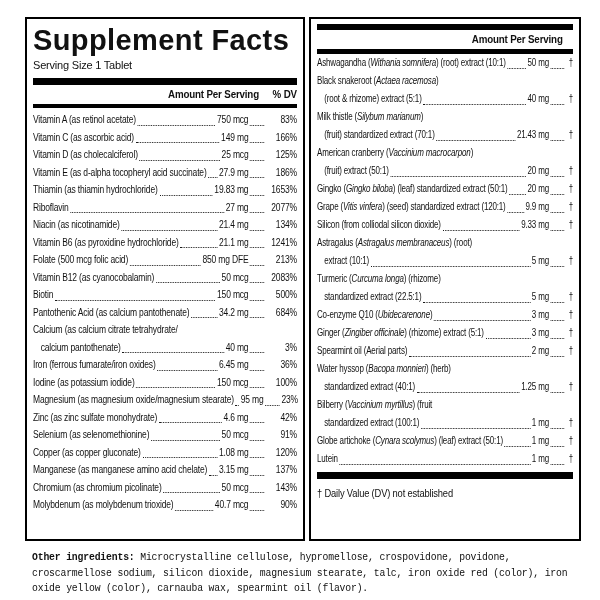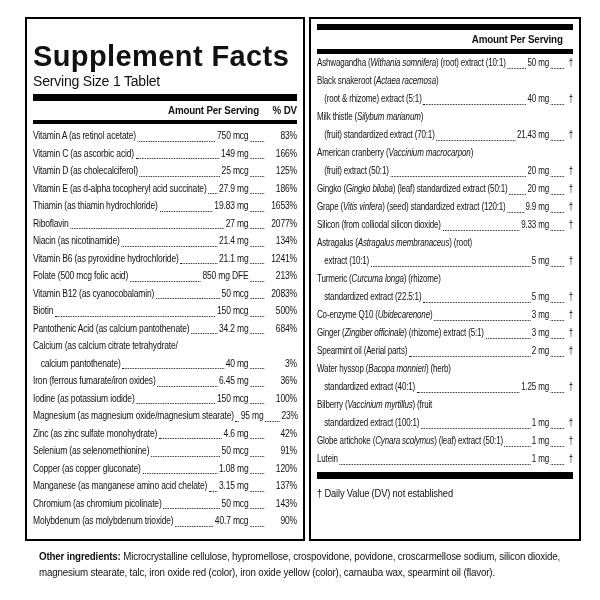--- a/index.html
+++ b/index.html
@@ -1,21 +1,21 @@
 <!DOCTYPE html>
 <html><head>
 <meta charset="utf-8">
 <style>
   html,body{margin:0;padding:0;background:#fff;}
   body{width:600px;height:600px;position:relative;font-family:"Liberation Sans",sans-serif;color:#111;}
   .panel{position:absolute;top:17px;border:2px solid #000;box-sizing:border-box;background:#fff;overflow:hidden;}
-  #left-panel{left:25px;width:280px;height:524px;padding:16px 6px;}
+  #left-panel{left:25px;width:280px;height:524px;padding:0 6px;}
   #right-panel{left:309px;width:272px;height:524px;padding:0 6px;}
   .sf-title{font-size:29px;font-weight:700;letter-spacing:.4px;line-height:33px;margin-top:5px;white-space:nowrap;}
-  .serving-line{font-size:14px;line-height:17px;letter-spacing:-.2px;}
+  .serving-line{font-size:11px;line-height:17px;letter-spacing:-.2px;}
   .bar{background:#000;}
   .bar-thick{height:7px;margin-top:4px;}
   .bar-med{height:4px;}
   .bar-rtop{height:6px;margin-top:5px;}
   .bar-rmed{height:5px;}
   .condense{transform:scaleX(.85);transform-origin:0 0;width:117.6%;}
   .condense-x{transform:scaleX(.8);transform-origin:0 0;width:125%;}
   .hdr-row{display:flex;align-items:flex-end;font-weight:700;font-size:11.5px;line-height:19px;letter-spacing:-.2px;}
   .hdr-spacer{flex:1;}
   .hdr-gap{width:16px;}
@@ -27,21 +27,21 @@
   .row-line{display:flex;}
   .nname{white-space:nowrap;}
   .cont{padding-left:9px;}
   .leader{flex:1 1 auto;min-width:4px;border-bottom:1.6px dotted #1a1a1a;margin:0 2px 3px 2px;}
   .lead2{flex:0 0 auto;width:17px;}
   .amt{white-space:nowrap;}
   .dv{text-align:right;white-space:nowrap;}
   #left-rows .dv{width:36px;}
   #right-rows .dv{width:9px;}
   .footnote{font-size:11px;line-height:18px;margin-top:5px;letter-spacing:-.2px;}
-  #other-ing{position:absolute;left:39px;top:549px;width:540px;}
+  #other-ing{position:absolute;left:32px;top:549px;width:540px;font-family:Liberation Mono, monospace;}
   #other-ing p{margin:0;font-size:11.5px;line-height:15.5px;letter-spacing:-.2px;}
   #other-ing b{font-weight:700;}
   i{font-style:italic;}
 </style>
 </head>
 <body>
 
 <div id="left-panel" class="panel">
   <div class="sf-title">Supplement Facts</div>
   <div class="serving-line">Serving Size 1 Tablet</div>

